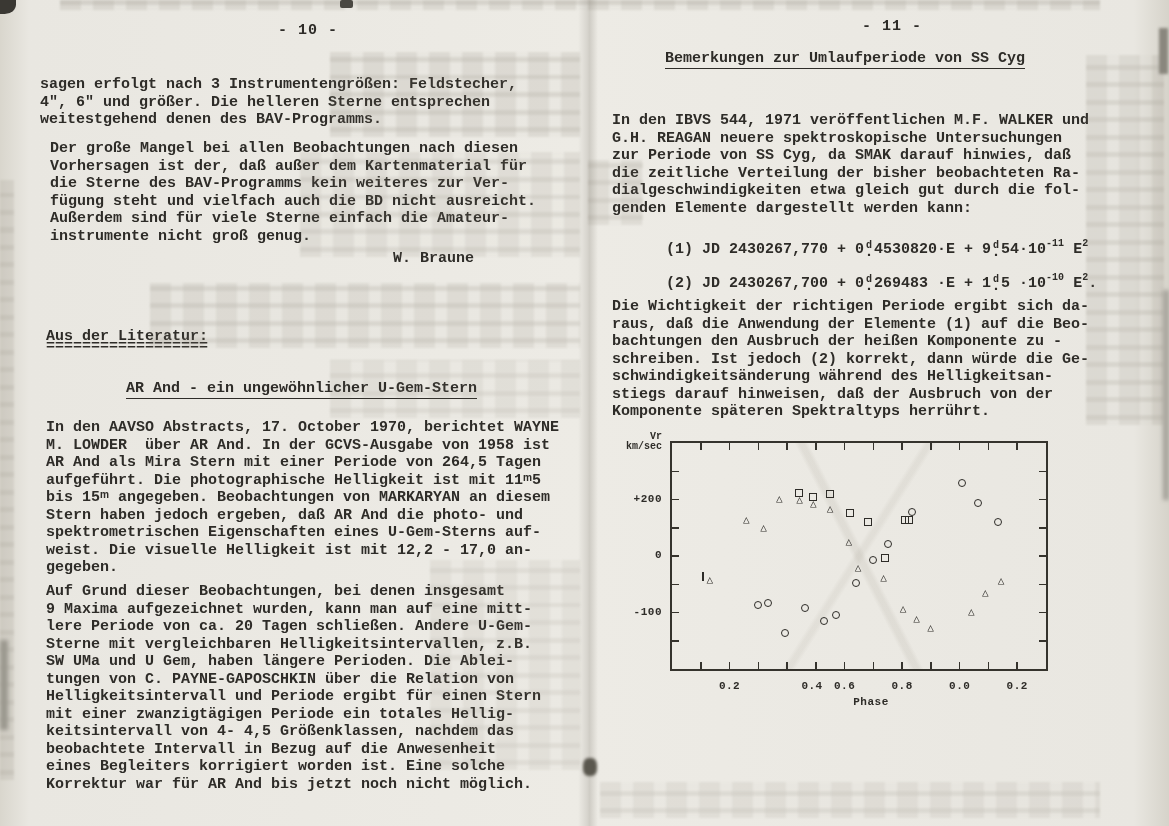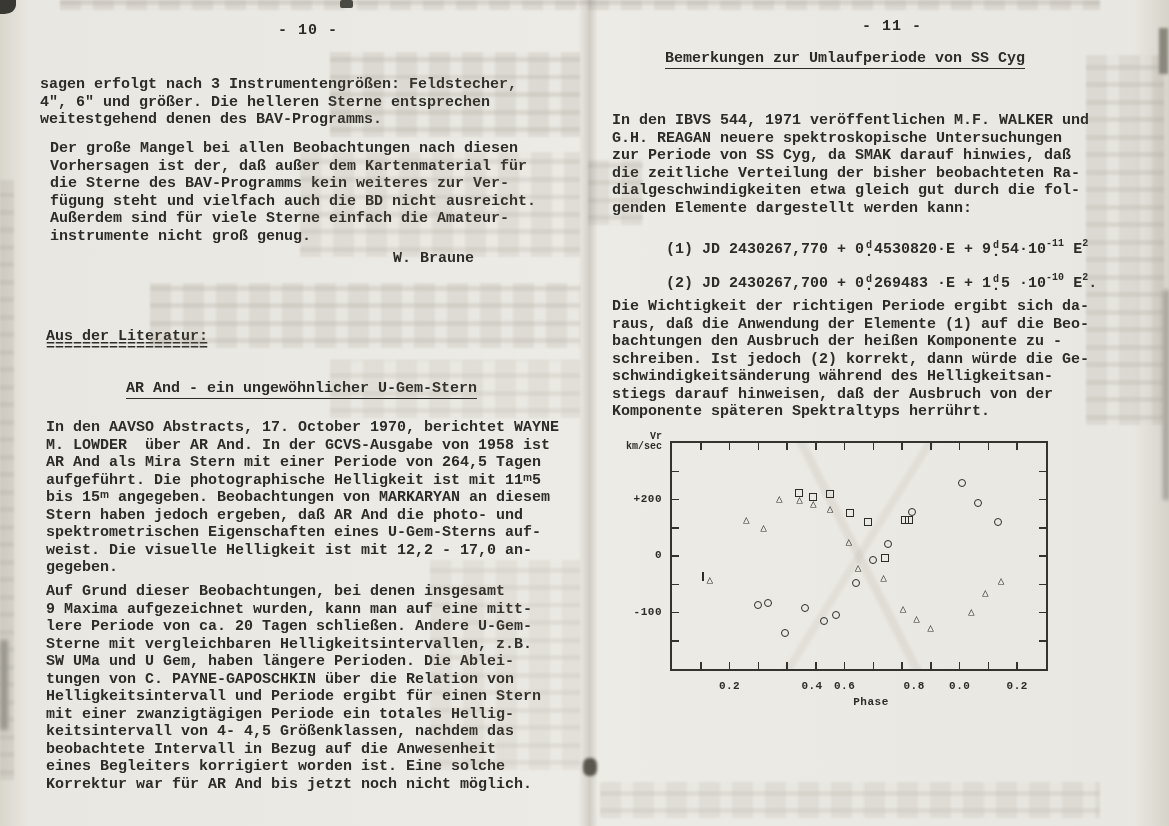--- a/index.html
+++ b/index.html
@@ -210,21 +210,21 @@
           <div class="mk s" style="left: 191.631px; top: 75.1px;"></div>
           <div class="mk s" style="left: 208.892px; top: 111.26px;"></div>
           <div class="mk s" style="left: 228.743px; top: 73.405px;"></div>
           <div class="mk s" style="left: 232.771px; top: 73.405px;"></div>
           <div class="mk stroke" style="left: 30.0708px; top: 129.47px;"></div>
         </div>
       <div class="axlab" style="left:255px;top:266px;width:60px;text-align:center;">Phase</div>
     <div class="axlab xtl" style="left: 128.538px; top: 250px;">0.2</div>
         <div class="axlab xtl" style="left: 186.077px; top: 250px; margin-left: 25px;">0.4</div>
         <div class="axlab xtl" style="left: 243.615px; top: 250px;">0.6</div>
-        <div class="axlab xtl" style="left: 301.154px; top: 250px; margin-left: 12px;">0.8</div>
+        <div class="axlab xtl" style="left: 301.154px; top: 250px;">0.8</div>
         <div class="axlab xtl" style="left: 358.692px; top: 250px;">0.0</div>
         <div class="axlab xtl" style="left: 416.231px; top: 250px;">0.2</div>
         <div class="axlab ytl" style="top: 62.5px;">+200</div>
         <div class="axlab ytl" style="top: 119px;">0</div>
         <div class="axlab ytl" style="top: 175.5px;">-100</div>
       </div>
 
     <div class="caption" style="left:26px;top:722px;">
       
     </div>

